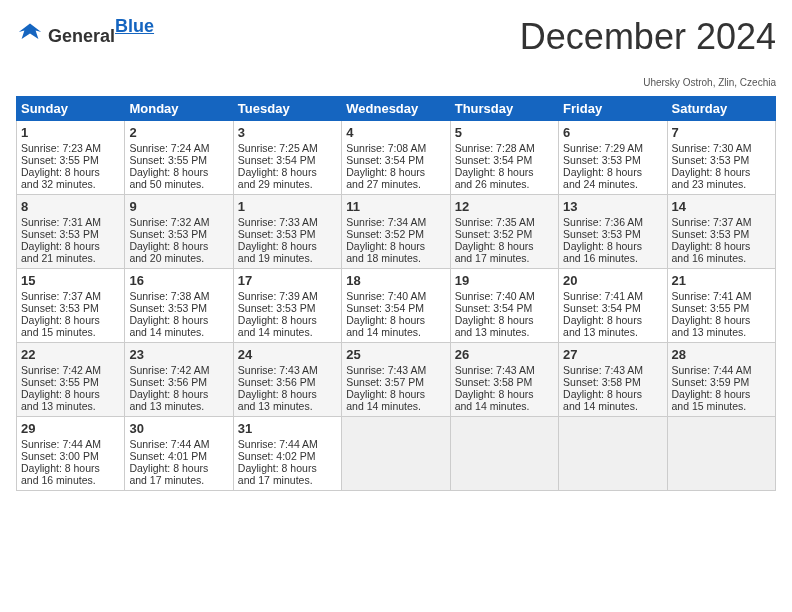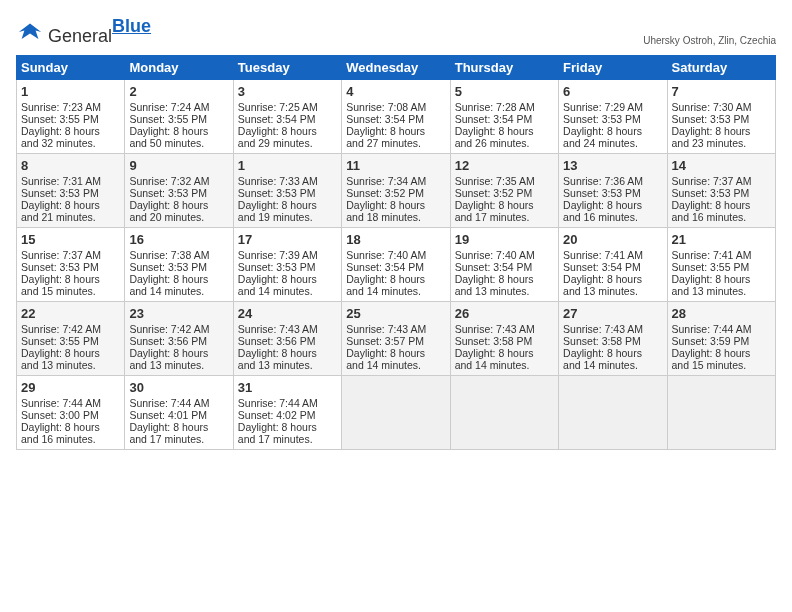--- a/index.html
+++ b/index.html
@@ -14,21 +14,21 @@
       display: flex;
       justify-content: space-between;
       align-items: flex-start;
       margin-bottom: 8px;
     }
     .logo {
       display: flex;
       align-items: center;
       gap: 4px;
     }
-    .logo-text-general { font-size: 18px; font-weight: normal; color: #333; margin-top: 10px; }
+    .logo-text-general { font-size: 18px; font-weight: bold; color: #333; margin-top: 10px; }
     .logo-text-blue { font-size: 18px; font-weight: bold; color: #1565c0; text-decoration: underline; }
     .logo-bird {
       width: 28px;
       height: 28px;
     }
     .title-block { text-align: right; }
     .month-title { font-size: 36px; font-weight: normal; color: #333; }
     .location { font-size: 10px; color: #555; margin-top: 19px; }
     .calendar {
       width: 100%;
@@ -77,20 +77,21 @@
       <polygon points="20,8 36,20 28,18 32,30 20,22 8,30 12,18 4,20" fill="#1565c0"></polygon>
     </svg>
     <div>
       <div style="display:flex; gap:0;">
         <span class="logo-text-general">General</span>
           <span class="logo-text-blue">Blue</span>
       </div>
     </div>
   </div>
   <div class="title-block">
+    <div class="month-title">December 2024</div>
     <div class="location">Uhersky Ostroh, Zlin, Czechia</div>
   </div>
 </div>
 
 <table class="calendar">
   <thead>
     <tr>
     <th>Sunday</th>
         <th>Monday</th>
         <th>Tuesday</th>

